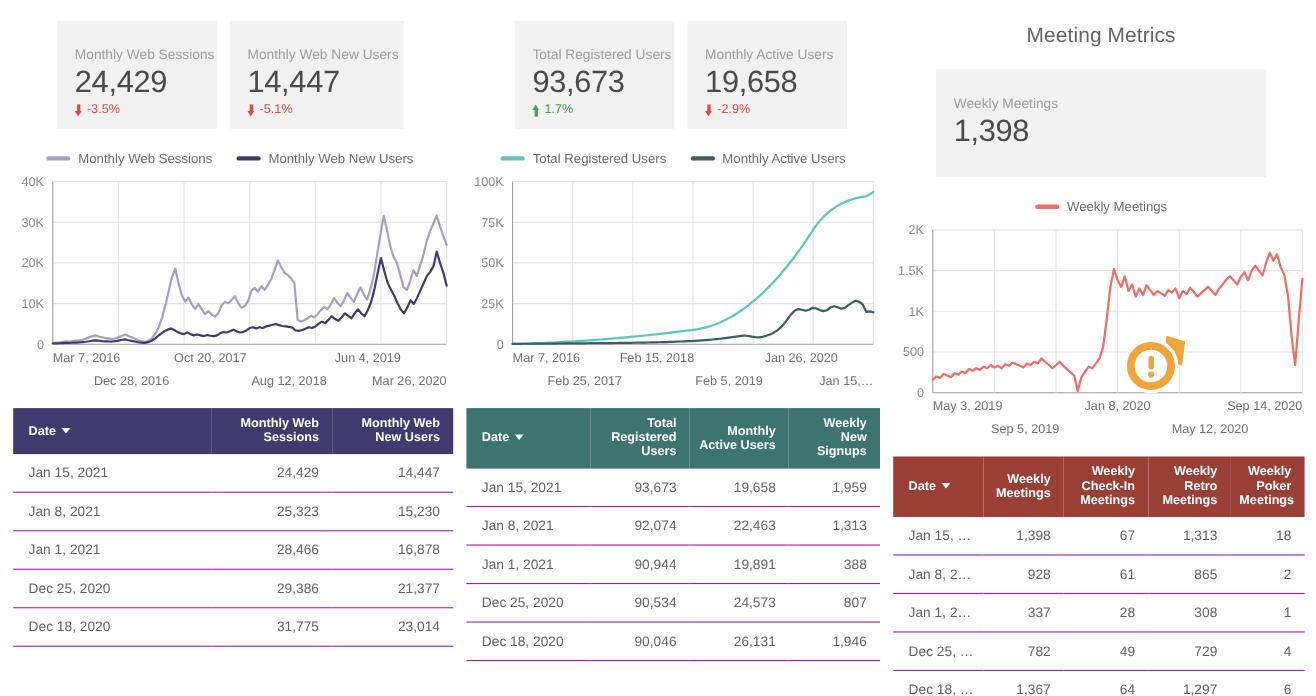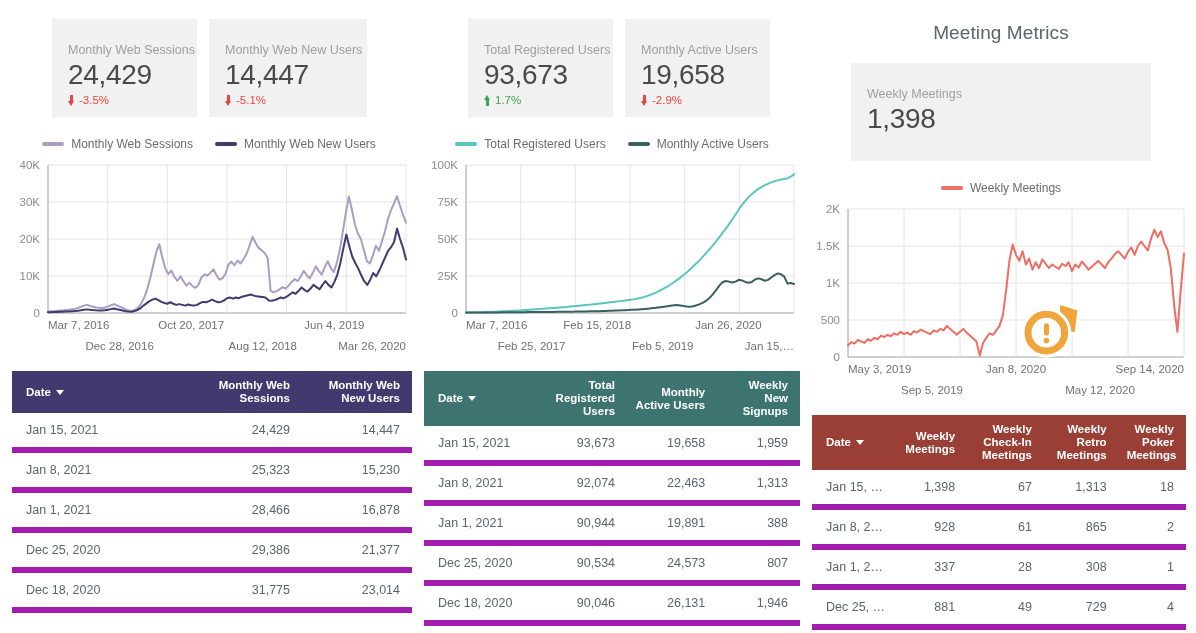--- a/index.html
+++ b/index.html
@@ -97,21 +97,21 @@
   thead th.th-num  { text-align: right; padding-right: 12px; }
   .hdr-purple th { background: #413a6e; }
   .hdr-teal   th { background: #3d7470; }
   .hdr-maroon th { background: #9a3f36; }
   .caret { display: inline-block; margin-left: 5px;
            border-left: 4px solid transparent; border-right: 4px solid transparent;
            border-top: 5px solid #ffffff; vertical-align: middle; }
 
   tbody td {
     font-size: 12.5px; color: #5f6368; padding: 10px 8px;
-    border-bottom: 6px solid #a21caf; background: #fff;
+    border-bottom: 1px solid #a21caf; background: #fff;
     white-space: nowrap; overflow: hidden; text-overflow: ellipsis;
   }
   tbody td.c-date { text-align: left; padding-left: 14px; }
   tbody td.c-num  { text-align: right; padding-right: 12px; }
 </style>
 </head>
 <body>
 
 <div class="dashboard">
 
@@ -424,21 +424,21 @@
             </tr>
             <tr>
               <td class="c-date">Jan 1, 20…</td>
               <td class="c-num">337</td>
               <td class="c-num">28</td>
               <td class="c-num">308</td>
               <td class="c-num">1</td>
             </tr>
             <tr>
               <td class="c-date">Dec 25, 2…</td>
-              <td class="c-num">881</td>
+              <td class="c-num">782</td>
               <td class="c-num">49</td>
               <td class="c-num">729</td>
               <td class="c-num">4</td>
             </tr>
             <tr>
               <td class="c-date">Dec 18, 2…</td>
               <td class="c-num">1,367</td>
               <td class="c-num">64</td>
               <td class="c-num">1,297</td>
               <td class="c-num">6</td>

